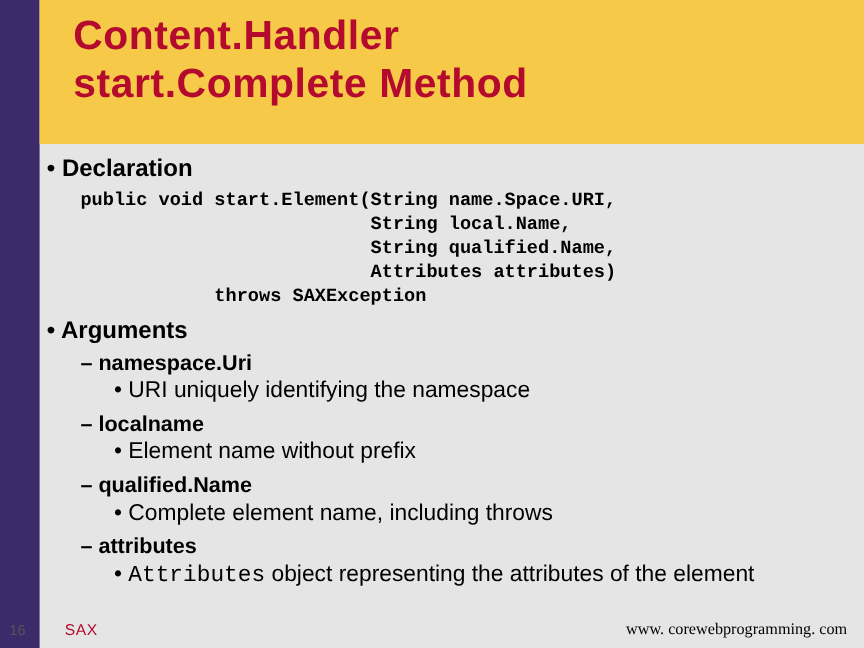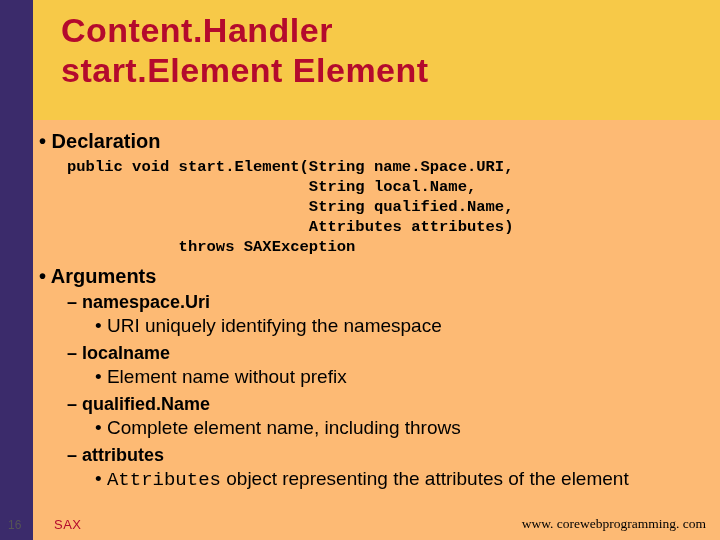--- a/index.html
+++ b/index.html
@@ -1,17 +1,17 @@
 <!DOCTYPE html>
 <html><head>
 <meta charset="utf-8">
 <style>
   * { margin: 0; padding: 0; box-sizing: border-box; }
   html, body { width: 720px; height: 540px; overflow: hidden; font-family: Arial, Helvetica, sans-serif; background: #fff; }
-  .slide { position: relative; width: 720px; height: 540px; background: #fdba74; }
+  .slide { position: relative; width: 720px; height: 540px; background: #e5e5e5; }
   .left-rail { position: absolute; left: 0; top: 0; width: 33px; height: 540px; background: #3b2b6b; }
   .header-band { position: absolute; left: 33px; top: 0; right: 0; height: 120px; background: #f7c948; padding: 10px 20px 6px 28px; }
   .header-title { color: #b40a2d; font-weight: 700; font-size: 34px; line-height: 40px; letter-spacing: 0.5px; }
   .content { position: absolute; left: 21px; right: 8px; top: 124px; padding: 4px 10px 0 18px; font-family: Arial, Helvetica, sans-serif; color: #000; }
   .bullet-l1 { font-size: 20px; font-weight: 700; margin: 2px 0 4px 0; }
   .bullet-l1::before { content: "•  "; font-weight: 700; }
   .code-block { font-family: "Courier New", Courier, monospace; font-size: 15.5px; font-weight: 700; white-space: pre; line-height: 20px; margin: 2px 0 8px 28px; }
   .bullet-l2 { font-size: 18px; margin: 2px 0 2px 28px; font-weight: bold; }
   .bullet-l2::before { content: "–  "; }
   .bullet-l3 { font-size: 19px; margin: 2px 0 6px 56px; }
@@ -24,21 +24,21 @@
 </style>
 </head>
 <body>
 
 <div class="slide">
   <div class="left-rail"></div>
 
   <div class="header-band">
     <div class="header-title">
       <span>Content.Handler</span><br>
-      <span>start.Element Element</span>
+      <span>start.Complete Method</span>
     </div>
   </div>
 
   <div class="content">
 
     <div class="bullet-l1">Declaration</div>
     <div class="code-block">public void start.Element(String name.Space.URI,
                           String local.Name,
                           String qualified.Name,
                           Attributes attributes)

